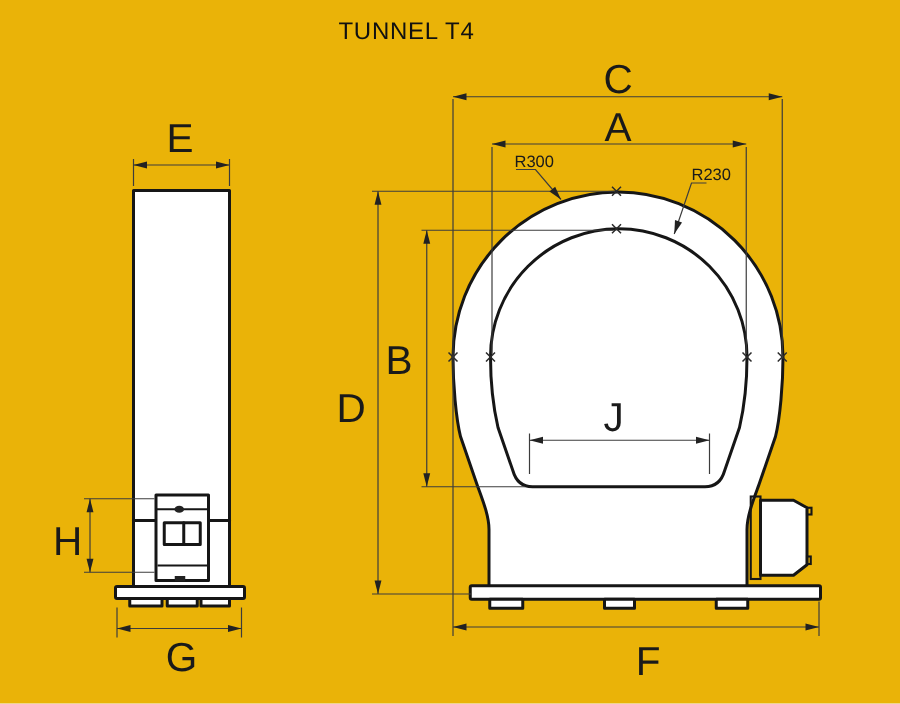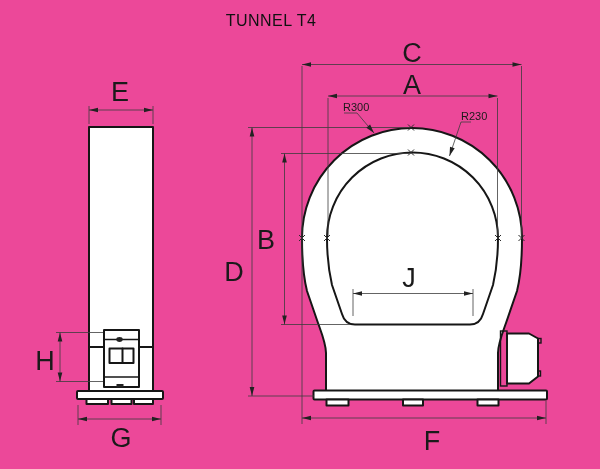--- a/index.html
+++ b/index.html
@@ -1,17 +1,17 @@
 <!DOCTYPE html>
 <html><head>
 <meta charset="utf-8">
 <style>
   html,body{margin:0;padding:0;background:#f4f4f4;}
   .sheet{
-    position:relative;width:600px;height:469px;background:#ec4899;
+    position:relative;width:600px;height:469px;background:#eab308;
     font-family:"Liberation Sans", sans-serif;overflow:hidden;
   }
   svg{display:block;}
   .obj   {stroke:#161616;stroke-width:2;fill:none;stroke-linejoin:round;stroke-linecap:round;}
   .objf  {stroke:#161616;stroke-width:2;fill:#ffffff;stroke-linejoin:round;}
   .det   {stroke:#161616;stroke-width:1.4;fill:none;}
   .dim   {stroke:#3c3c3c;stroke-width:0.8;fill:none;}
   .arr   {fill:#222222;stroke:none;}
   .tick  {stroke:#2a2a2a;stroke-width:1;fill:none;}
   .lbl   {font-size:27px;fill:#1a1a1a;text-anchor:middle;}

